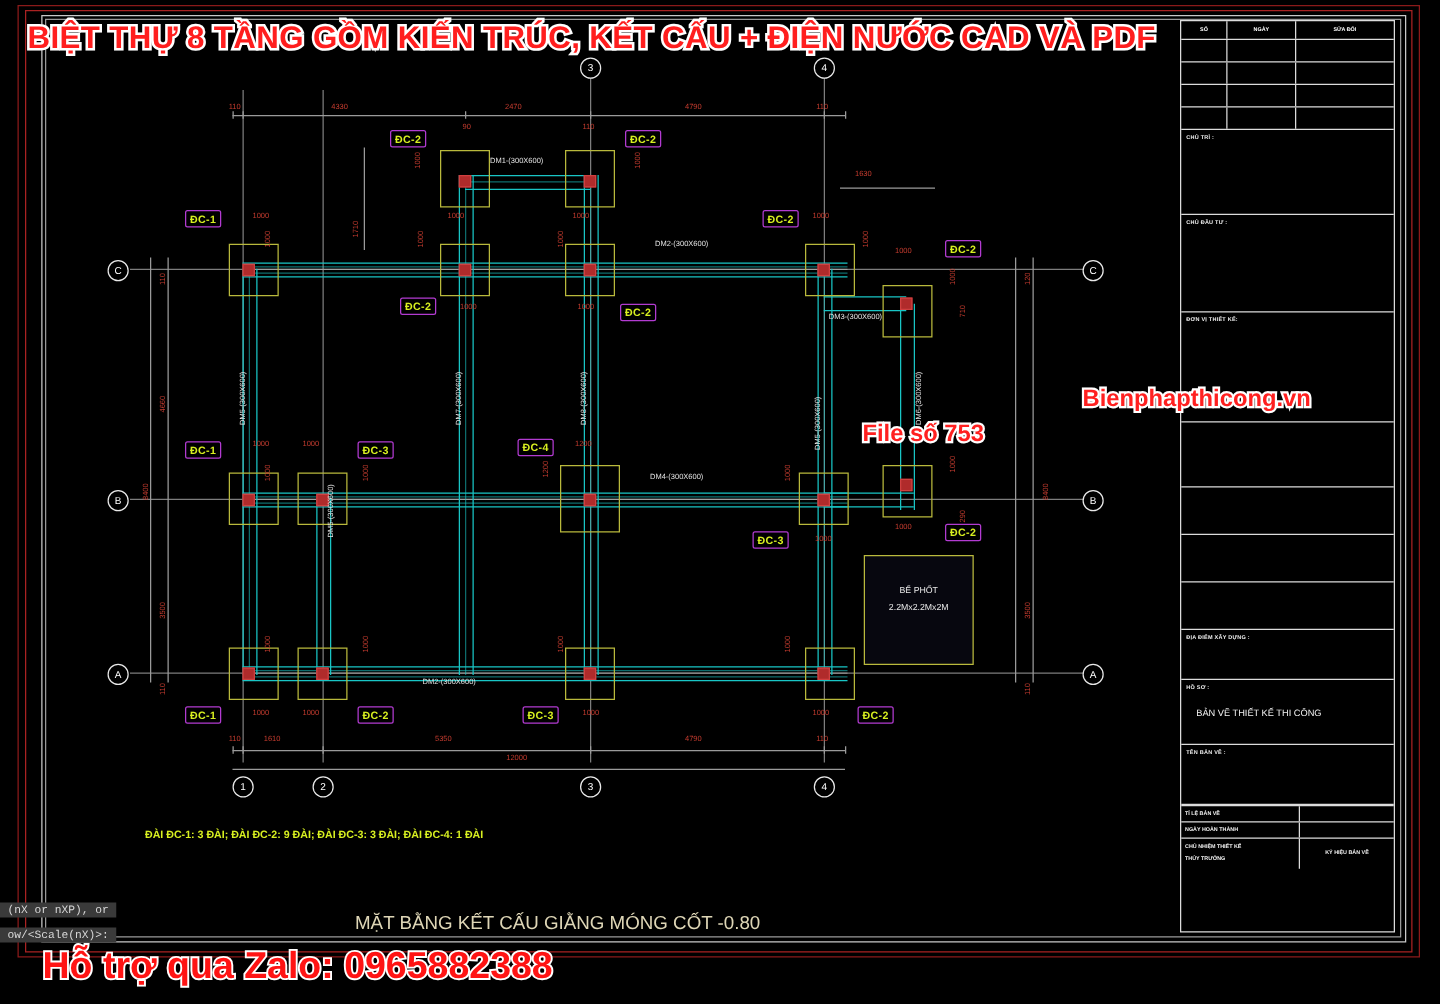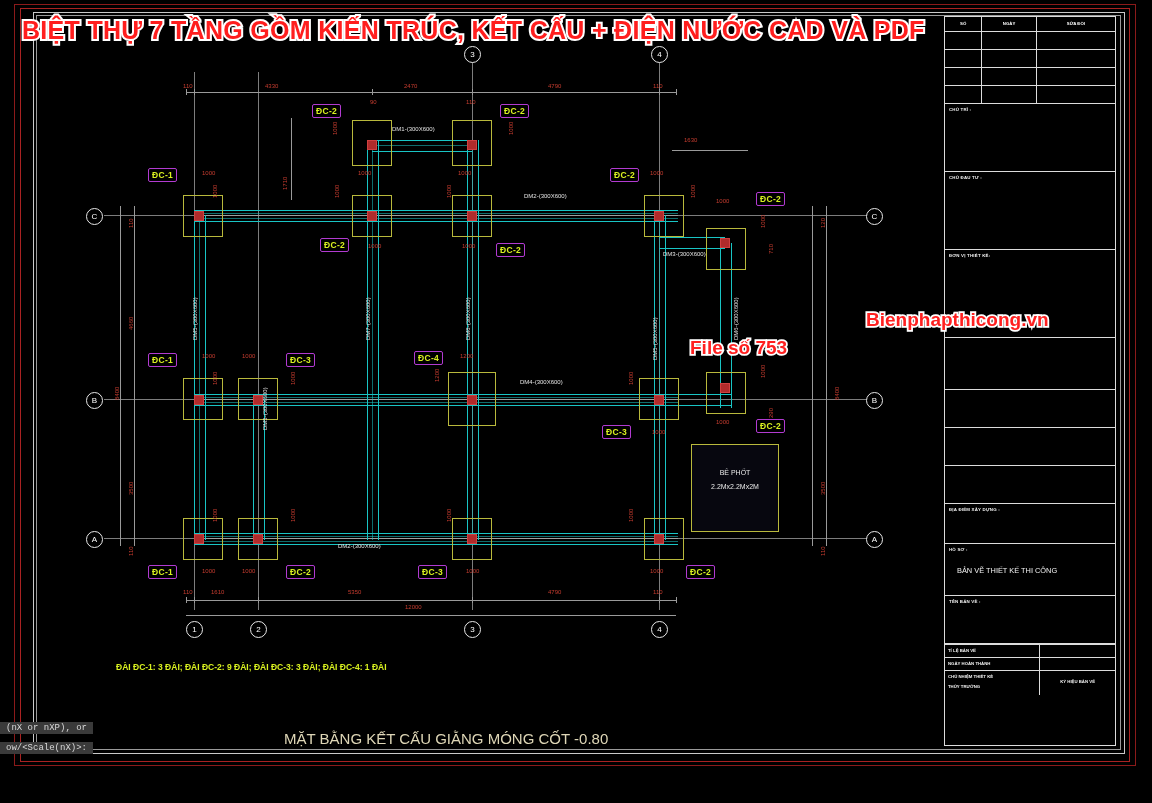--- a/index.html
+++ b/index.html
@@ -455,17 +455,18 @@
     <div class="septic-t" style="top:38px;">2.2Mx2.2Mx2M</div>
   </div>
 
   <div class="note" style="left:116px;top:662px;">ĐÀI ĐC-1: 3 ĐÀI; ĐÀI ĐC-2: 9 ĐÀI; ĐÀI ĐC-3: 3 ĐÀI; ĐÀI ĐC-4: 1 ĐÀI</div>
 
   <div class="caption" style="left:284px;top:730px;">MẶT BẰNG KẾT CẤU GIẰNG MÓNG CỐT -0.80</div>
 
   <div class="cmdline" style="left:0px;top:722px;">(nX or nXP), or</div>
   <div class="cmdline" style="left:0px;top:742px;">ow/&lt;Scale(nX)&gt;:</div>
 
-  <div class="wm wm-title" style="left:22px;top:16px;">BIỆT THỰ 7 TẦNG GỒM KIẾN TRÚC, KẾT CẤU + ĐIỆN NƯỚC CAD VÀ PDF</div>
+  <div class="wm wm-title" style="left:22px;top:16px;">BIỆT THỰ 8 TẦNG GỒM KIẾN TRÚC, KẾT CẤU + ĐIỆN NƯỚC CAD VÀ PDF</div>
   <div class="wm wm-mid" style="left:690px;top:309px;margin-top:28px;">File số 753</div>
   <div class="wm wm-mid" style="left:866px;top:309px;">Bienphapthicong.vn</div>
+  <div class="wm wm-bottom" style="left:34px;top:756px;">Hỗ trợ qua Zalo: 0965882388</div>
 
 </div>
 
 </body></html>

